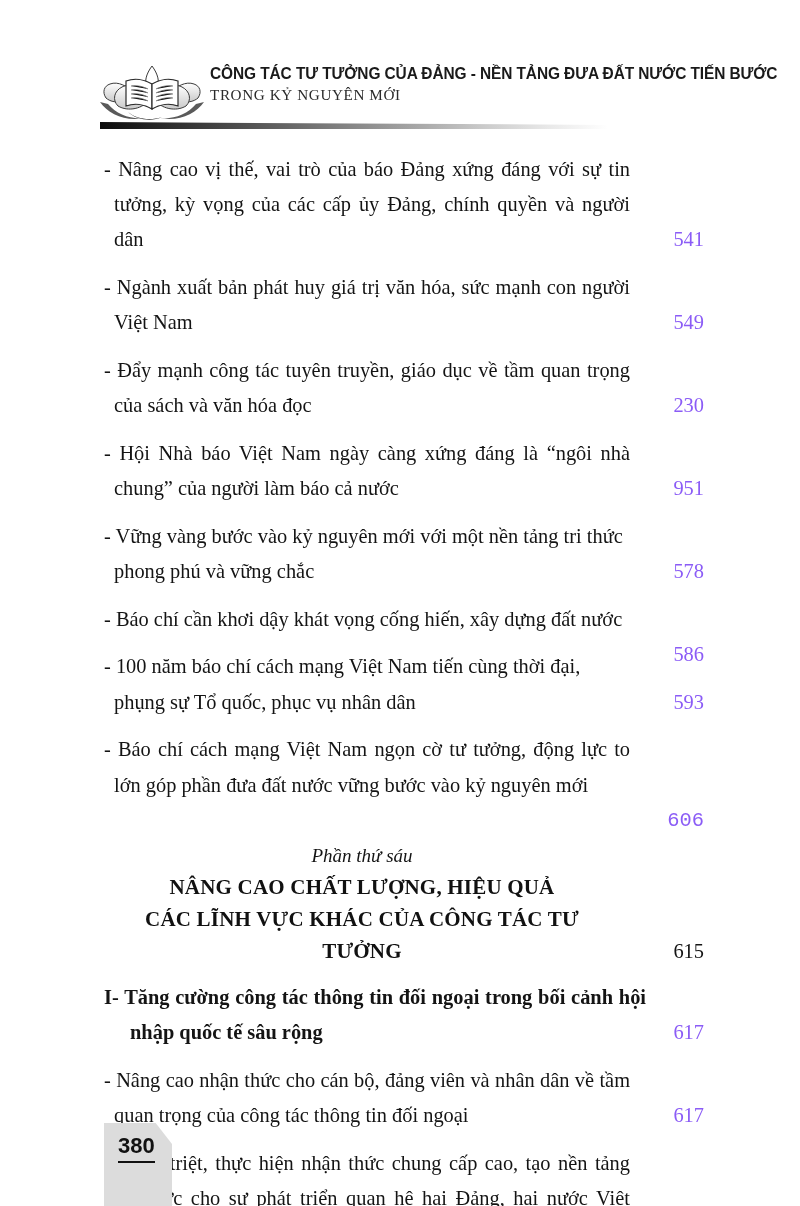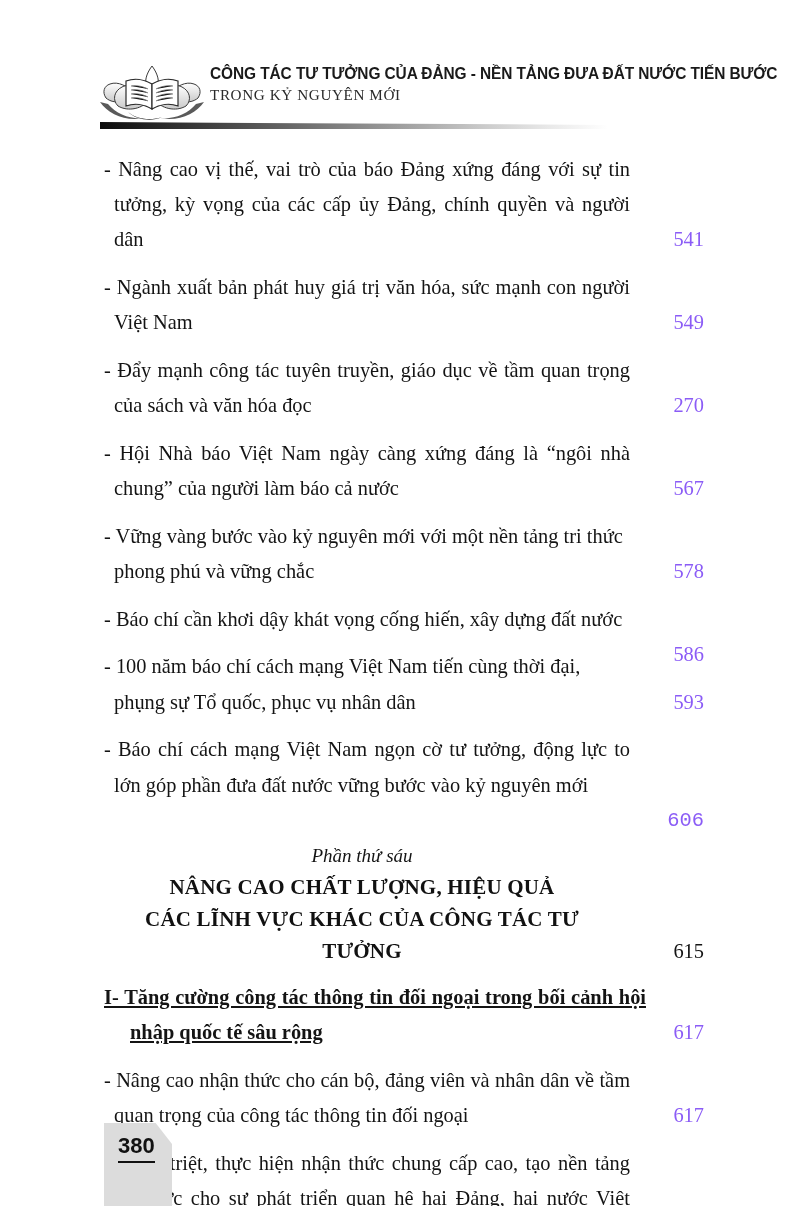--- a/index.html
+++ b/index.html
@@ -99,21 +99,20 @@
     text-align: justify;
     text-justify: inter-word;
   }
   .entry.nojustify .entry-body {
     text-align: left;
   }
   .entry-body.bold {
     font-weight: bold;
     padding-left: 26px;
     text-indent: -26px;
-    text-decoration: underline;
   }
   .entry-page {
     position: absolute;
     right: 0px;
     width: 70px;
     text-align: right;
     font-size: 20.4px;
     line-height: 35.2px;
     color: #8b5cf6;
   }
@@ -232,26 +231,26 @@
       <div class="entry-page" style="top:70.4px;">541</div>
     </div>
 
     <div class="entry">
       <div class="entry-body">- Ngành xuất bản phát huy giá trị văn hóa, sức mạnh con người Việt Nam</div>
       <div class="entry-page" style="top:35.2px;">549</div>
     </div>
 
     <div class="entry">
       <div class="entry-body">- Đẩy mạnh công tác tuyên truyền, giáo dục về tầm quan trọng của sách và văn hóa đọc</div>
-      <div class="entry-page" style="top:35.2px;">270</div>
+      <div class="entry-page" style="top:35.2px;">230</div>
     </div>
 
     <div class="entry">
       <div class="entry-body">- Hội Nhà báo Việt Nam ngày càng xứng đáng là “ngôi nhà chung” của người làm báo cả nước</div>
-      <div class="entry-page" style="top:35.2px;">567</div>
+      <div class="entry-page" style="top:35.2px;">951</div>
     </div>
 
     <div class="entry nojustify">
       <div class="entry-body">- Vững vàng bước vào kỷ nguyên mới với một nền tảng tri thức phong phú và vững chắc</div>
       <div class="entry-page" style="top:35.2px;">578</div>
     </div>
 
     <div class="entry">
       <div class="entry-body">- Báo chí cần khơi dậy khát vọng cống hiến, xây dựng đất nước</div>
       <div class="entry-page" style="top:35.2px;">586</div>

